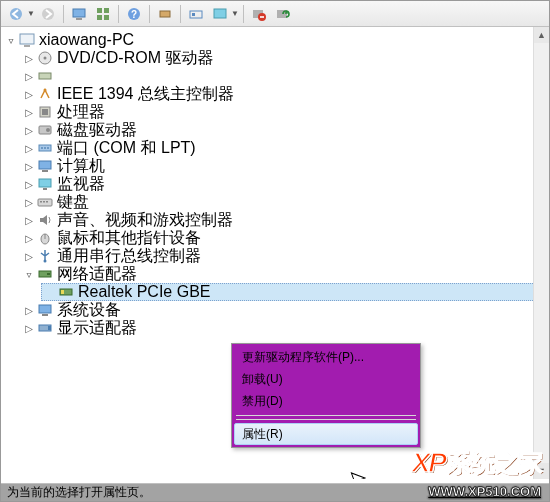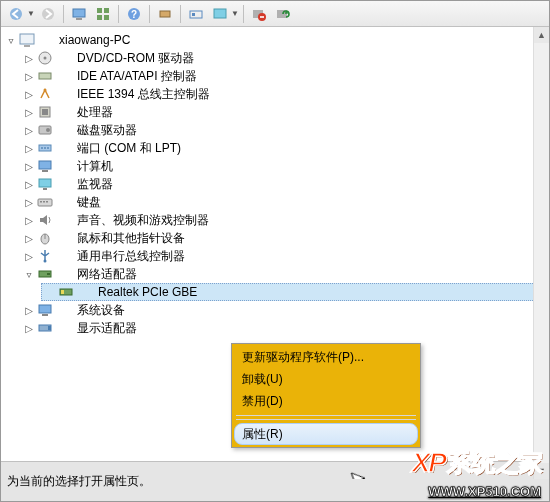--- a/index.html
+++ b/index.html
@@ -48,73 +48,73 @@
     display:flex;align-items:center;justify-content:center;
     font-size:10px;color:#595959;
     margin-right:2px;
     cursor:pointer;
   }
   .icon {
     width:16px;height:16px;
     display:flex;align-items:center;justify-content:center;
     margin-right:4px;
   }
-  .label { font-size:12px; color:#000;margin-left:20px; }
+  .label { font-size:16px; color:#000; }
   .node.selected {
     background:#cde6f7;
     border:1px dotted #7da2ce;
     height:18px;
     align-items:center;
   }
   .children { padding-left: 18px; }
   .children .children { padding-left: 20px; }
   
   .ctx-menu {
     position:absolute;
     left: 230px; top: 316px;
     width: 190px;
-    background:#eab308;
+    background:#a21caf;
     border:1px solid #979797;
     box-shadow: 2px 2px 4px rgba(0,0,0,0.25);
     padding:2px;
     z-index:10;
   }
   .ctx-item {
     height:22px;
     display:flex;align-items:center;
     padding-left:8px;
     font-size:12px;
     color:#000;
   }
   .ctx-item.hover {
     background: linear-gradient(#e9f2fb,#d3e6f9);
     border:1px solid #aecff7;
-    border-radius:8px;
+    border-radius:2px;
     height:22px;
     padding-left:7px;
   }
   .ctx-sep {
     height:1px;
     background:#d7d7d7;
     margin:3px 2px 3px 2px;
   }
   .cursor {
     position:absolute;
     left: 352px; top: 442px;
     font-size:16px;
     color:#000;
     z-index:11;
     transform: rotate(-20deg);
   }
   
   .statusbar {
     position:absolute;
     bottom:0;left:0;right:0;
-    height:40px;
-    background:#e5e5e5;
+    height:18px;
+    background:#a3a3a3;
     border-top:1px solid #c0c0c0;
     display:flex;align-items:center;
     padding-left:6px;
     font-size:12px;
   }
   
   .watermark {
     position:absolute;
     right:6px; bottom:22px;
     z-index:20;
@@ -264,21 +264,20 @@
         <span class="label">DVD/CD-ROM 驱动器</span>
       </div>
 
       <div class="node">
         <span class="exp">▷</span>
         <span class="icon">
             <svg width="16" height="16">
               <rect x="2" y="5" width="12" height="6" fill="#c8d4b8" stroke="#7a8a6a"></rect>
             </svg>
           </span>
-        <span class="label">IDE ATA/ATAPI 控制器</span>
       </div>
 
       <div class="node">
         <span class="exp">▷</span>
         <span class="icon">
             <svg width="16" height="16">
               <path d="M4 12 L8 4 L12 12" fill="none" stroke="#d48a2a" stroke-width="1.5"></path>
               <circle cx="8" cy="4" r="1.5" fill="#d48a2a"></circle>
             </svg>
           </span>

